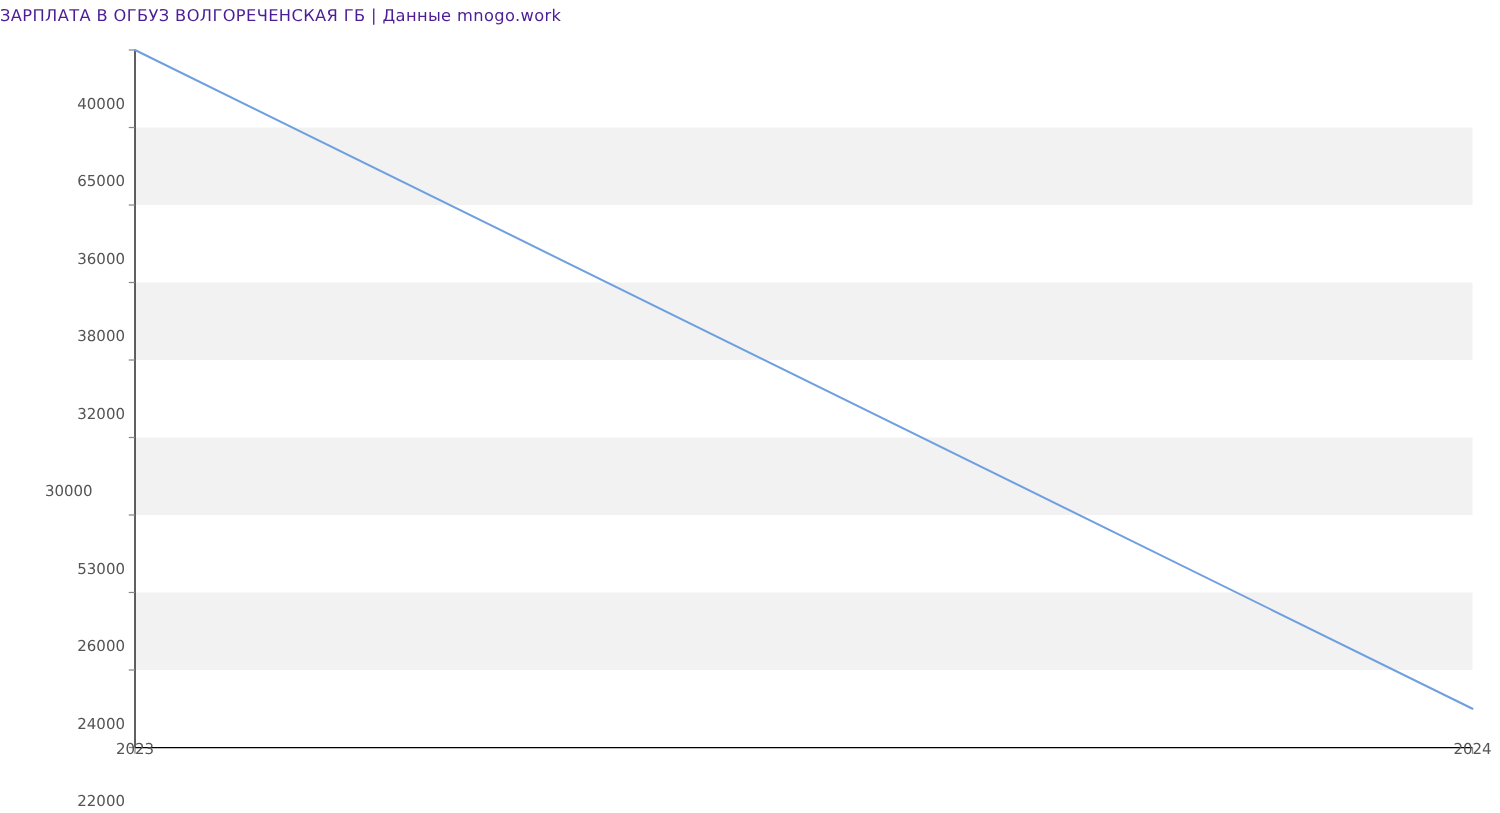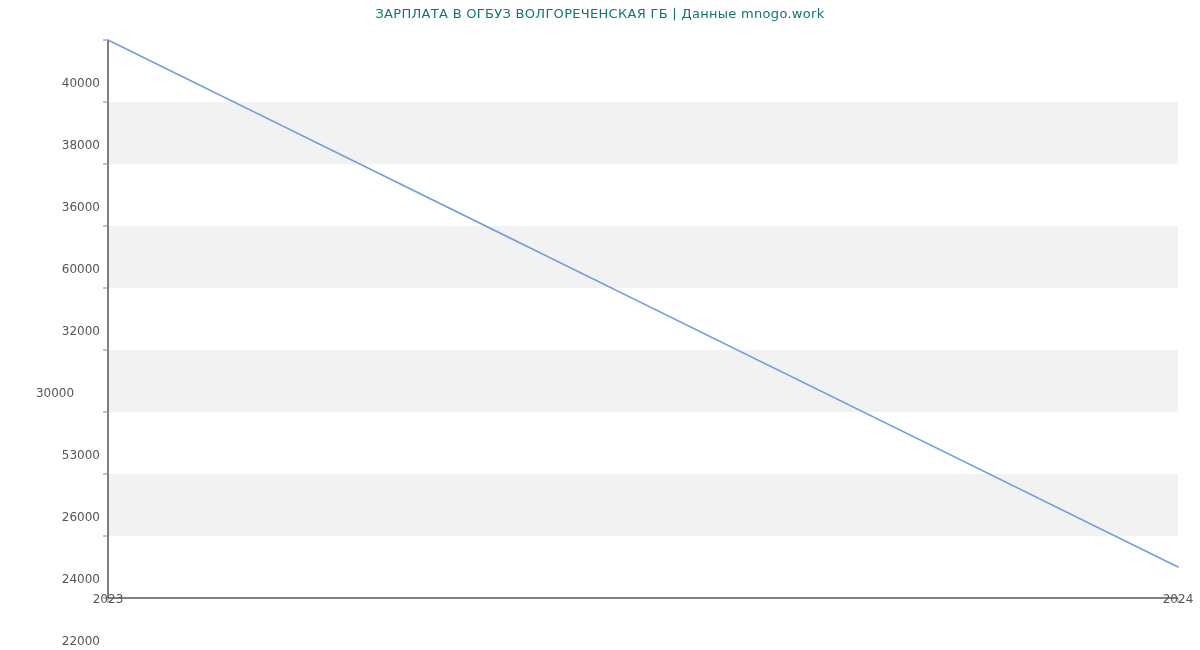--- a/index.html
+++ b/index.html
@@ -15,23 +15,23 @@
   .chart-wrap {
     position: relative;
     width: 1200px;
     height: 650px;
   }
   .title {
     position: absolute;
     top: 6px;
     left: 0;
     width: 1200px;
-    text-align: center;
+    text-align: left;
     font-size: 13px;
-    color: #0f766e;
+    color: #4c1d95;
     letter-spacing: 0.3px;
   }
   .plot-area {
     position: absolute;
     left: 108px;
     top: 40px;
     width: 1070px;
     height: 558px;
   }
   svg { display: block; }
@@ -83,22 +83,22 @@
       </svg>
   </div>
 
   <div id="ytick-labels">
       <div class="tick-label-y" style="top: 598px;">22000</div>
       <div class="tick-label-y" style="top: 536px;">24000</div>
       <div class="tick-label-y" style="top: 474px;">26000</div>
       <div class="tick-label-y" style="top: 412px;">53000</div>
       <div class="tick-label-y" style="top: 350px; text-align: center;">30000</div>
       <div class="tick-label-y" style="top: 288px;">32000</div>
-      <div class="tick-label-y" style="top: 226px;">60000</div>
+      <div class="tick-label-y" style="top: 226px;">38000</div>
       <div class="tick-label-y" style="top: 164px;">36000</div>
-      <div class="tick-label-y" style="top: 102px;">38000</div>
+      <div class="tick-label-y" style="top: 102px;">65000</div>
       <div class="tick-label-y" style="top: 40px;">40000</div>
     </div>
   <div id="xtick-labels">
       <div class="tick-label-x" style="left: 108px;">2023</div>
       <div class="tick-label-x" style="left: 1178px;">2024</div>
     </div>
 </div>
 
 </body></html>

